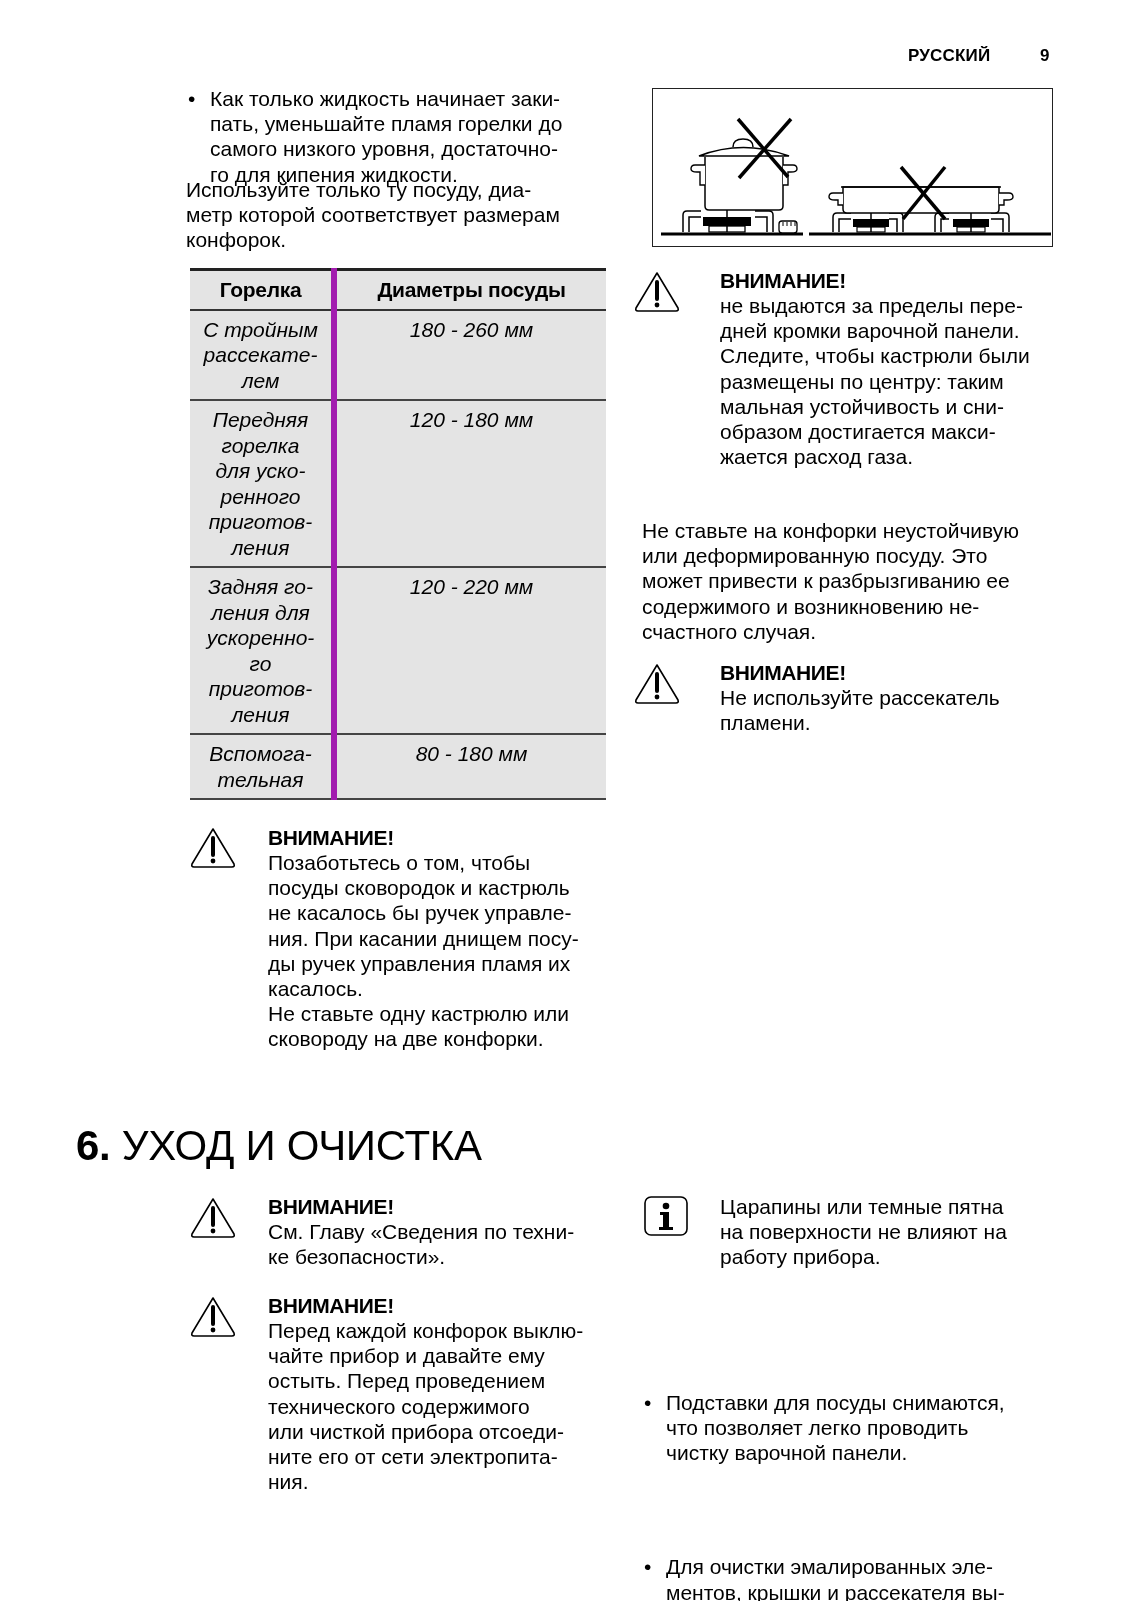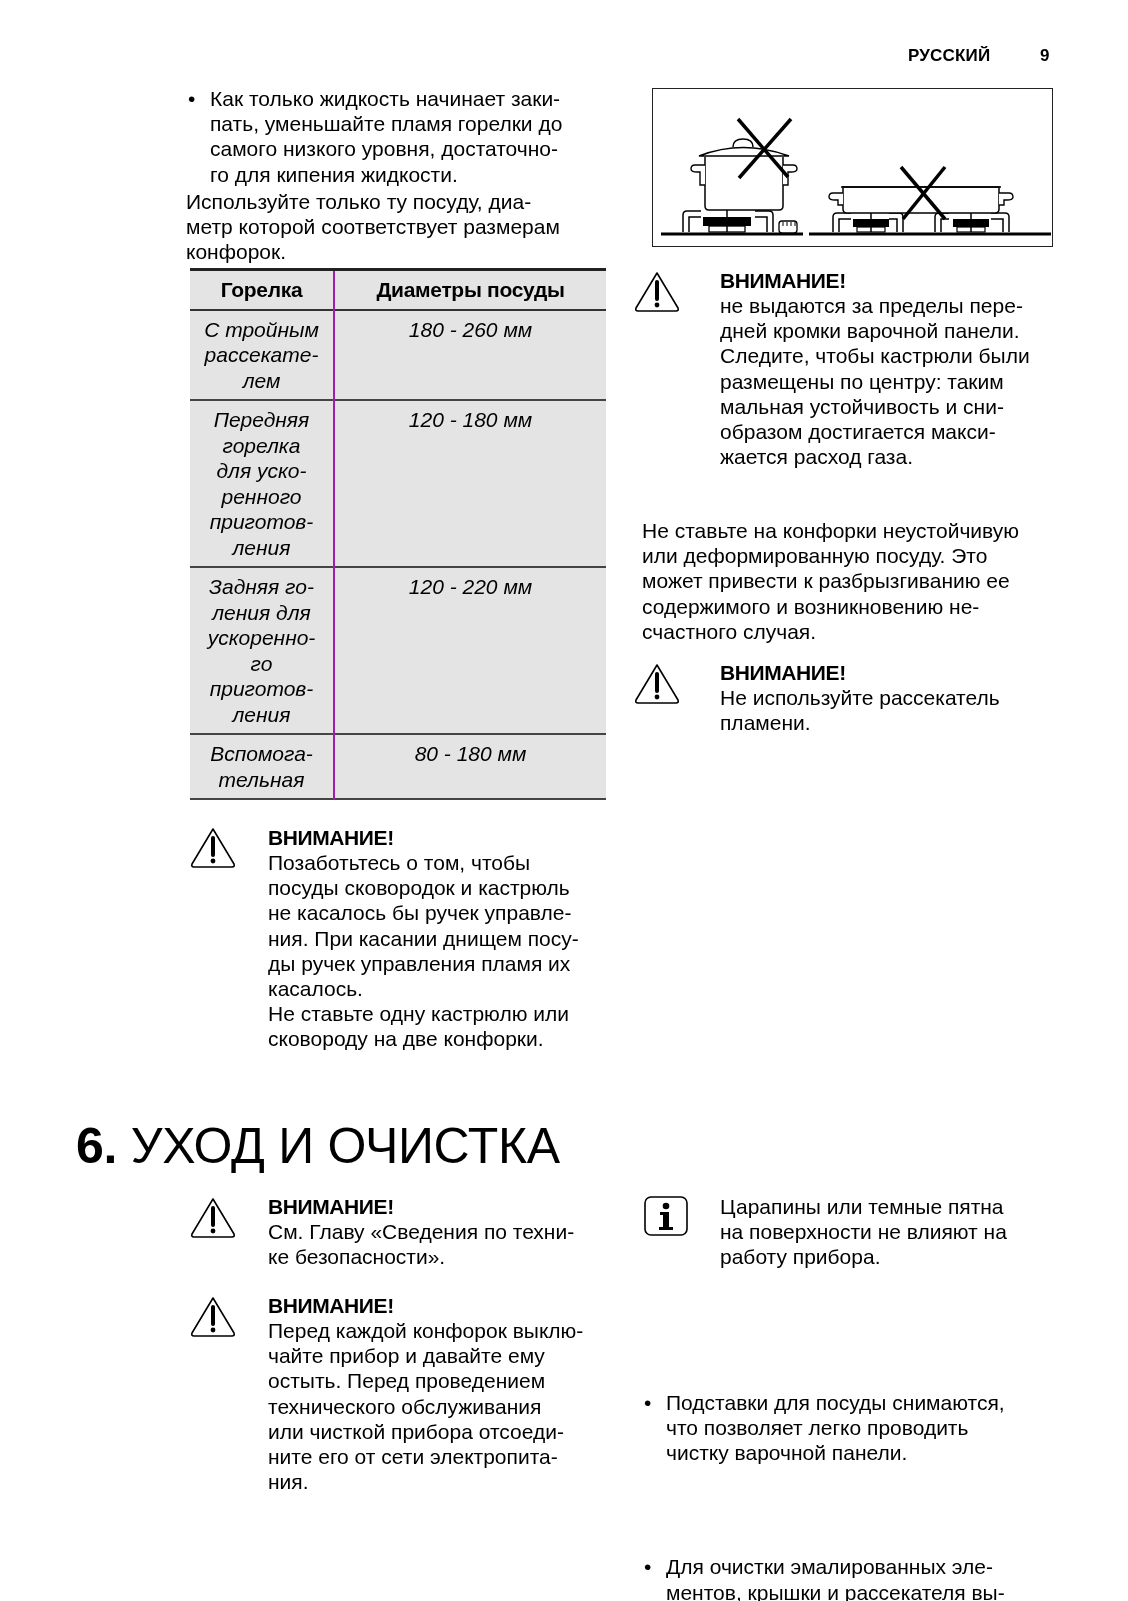--- a/index.html
+++ b/index.html
@@ -16,50 +16,50 @@
   
   .bullet-item { position: relative; padding-left: 24px; }
   .bullet-item .dot { position: absolute; left: 2px; top: 0; }
 
   
   #burner-table { left: 190px; top: 268px; width: 416px; border-collapse: collapse; background: #e4e4e4; }
   #burner-table th, #burner-table td { font-size: 21px; line-height: 25.5px; vertical-align: top; text-align: center; font-weight: normal; }
   #burner-table th { font-weight: bold; padding: 5px 0 5px 0; letter-spacing: -0.3px; }
   #burner-table tr.head { border-top: 3px solid #222; border-bottom: 2px solid #333; }
   #burner-table tr.row { border-bottom: 2px solid #444; font-style: italic; }
-  #burner-table .c1 { width: 144px; border-right: 2px solid #a21caf; padding: 6px 4px 6px 4px; }
+  #burner-table .c1 { width: 144px; border-right: 6px solid #a21caf; padding: 6px 4px 6px 4px; }
   #burner-table .c2 { padding: 6px 4px 6px 4px; }
   #burner-table .c1 .line { white-space: nowrap; }
 
   
   .warn-icon { width: 50px; height: 44px; }
   .warn-title { font-weight: bold; font-size: 21px; line-height: 25px; letter-spacing: -0.4px; }
 
   
   #figure-frame { left: 652px; top: 88px; width: 401px; height: 159px; border: 1.5px solid #222; background: #fff; }
 
   
-  #section-title { left: 76px; top: 1124px; font-size: 50px; line-height: 44px; letter-spacing: -0.3px; }
+  #section-title { left: 76px; top: 1124px; font-size: 42px; line-height: 44px; letter-spacing: -0.3px; }
   #section-title .num { font-weight: bold; }
 </style>
 </head>
 <body>
 
 <div class="abs" id="hdr-lang">РУССКИЙ</div>
 <div class="abs" id="hdr-page">9</div>
 
 <div class="abs txt bullet-item" style="left:186px; top:86px;">
   <span class="dot">•</span>
   <span class="line">Как только жидкость начинает заки-</span>
   <span class="line">пать, уменьшайте пламя горелки до</span>
   <span class="line">самого низкого уровня, достаточно-</span>
   <span class="line">го для кипения жидкости.</span>
 </div>
 
-<div class="abs txt" style="left:186px; top:189px;">
+<div class="abs txt" style="left:186px; top:177px;">
   <span class="line">Используйте только ту посуду, диа-</span>
   <span class="line">метр которой соответствует размерам</span>
   <span class="line">конфорок.</span>
 </div>
 
 <table class="abs" id="burner-table">
   <tbody>
       <tr class="head">
     <th class="c1">Горелка</th>
     <th class="c2">Диаметры посуды</th>
@@ -245,21 +245,21 @@
       <path d="M25 3 L46 38 Q47 41 44 41 L6 41 Q3 41 4 38 Z" fill="none" stroke="#000" stroke-width="1.6" stroke-linejoin="round"></path>
       <path d="M25 12 L25 29" stroke="#000" stroke-width="4" stroke-linecap="round"></path>
       <circle cx="25" cy="35" r="2.4" fill="#000"></circle>
     </svg>
 </div>
 <div class="abs txt" style="left:268px; top:1293px;">
   <span class="line warn-title">ВНИМАНИЕ!</span>
   <span class="line">Перед каждой конфорок выклю-</span>
   <span class="line">чайте прибор и давайте ему</span>
   <span class="line">остыть. Перед проведением</span>
-  <span class="line">технического обслуживания</span>
+  <span class="line">технического содержимого</span>
   <span class="line">или чисткой прибора отсоеди-</span>
   <span class="line">ните его от сети электропита-</span>
   <span class="line">ния.</span>
 </div>
 
 <div class="abs" style="left:644px; top:1196px;">
   <svg width="44" height="40" viewBox="0 0 44 40">
       <rect x="1" y="1" width="42" height="38" rx="6" fill="none" stroke="#000" stroke-width="1.6"></rect>
       <circle cx="22" cy="10" r="3.3" fill="#000"></circle>
       <path d="M16 16 L25 16 L25 31 L29 31 L29 34 L15 34 L15 31 L19 31 L19 19 L16 19 Z" fill="#000"></path>

